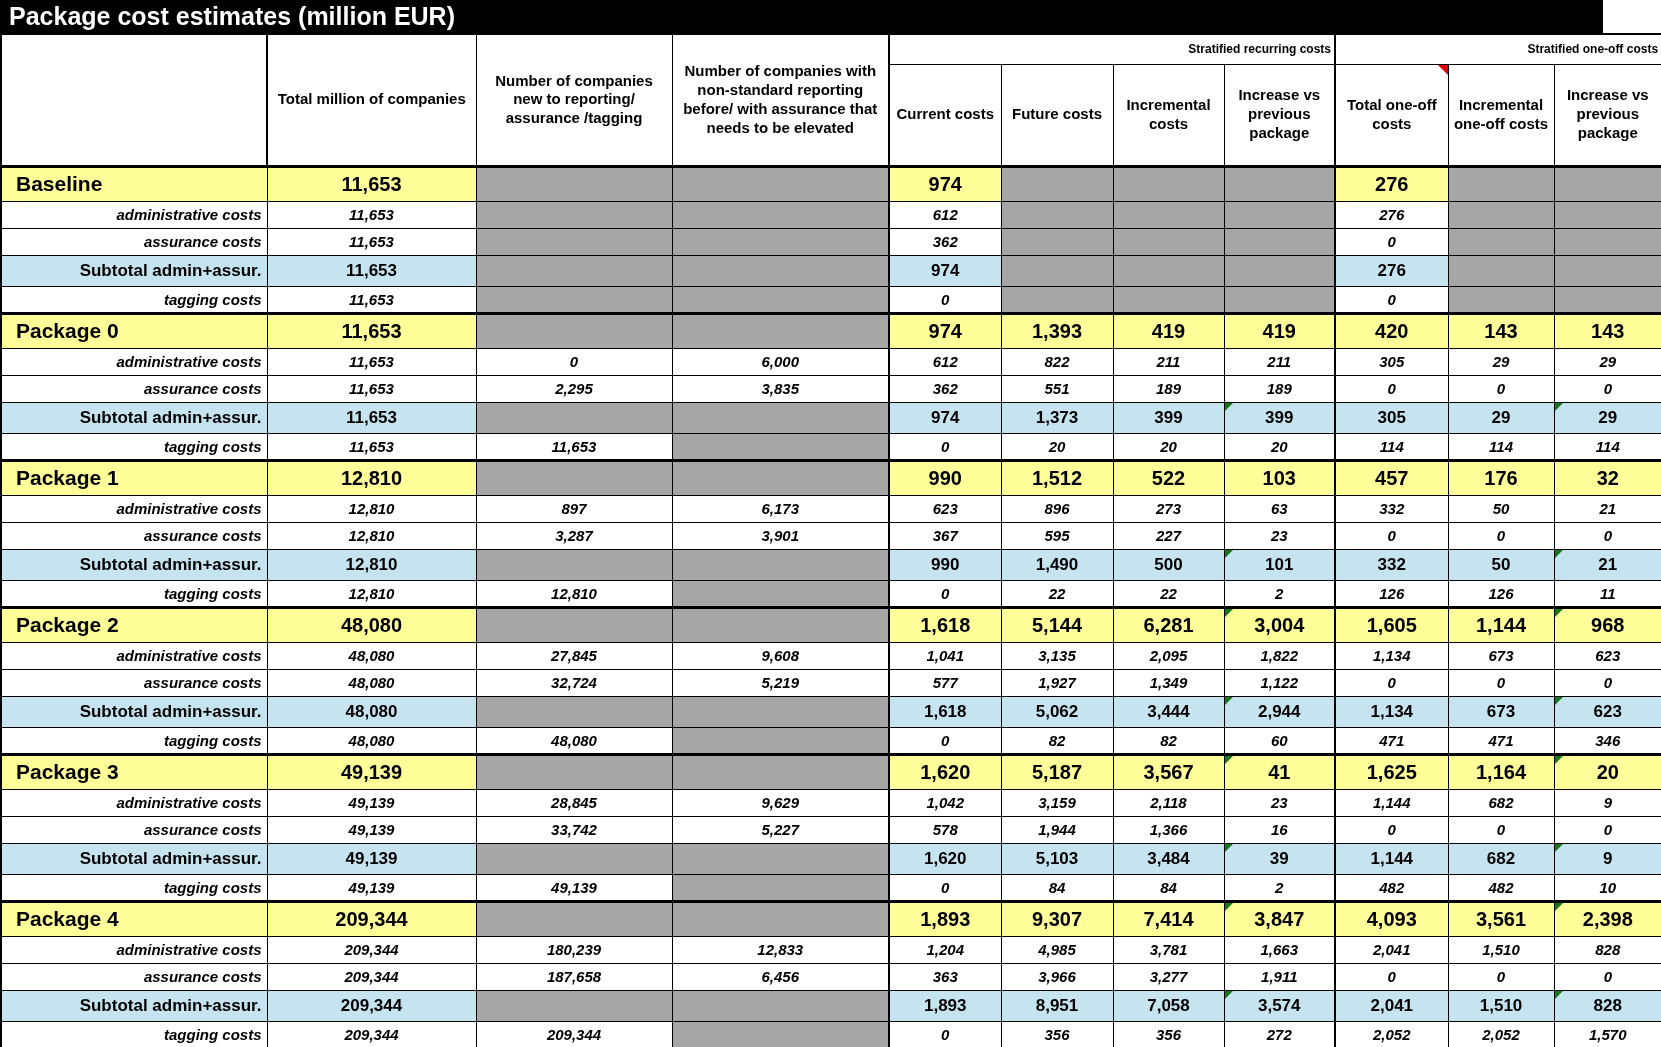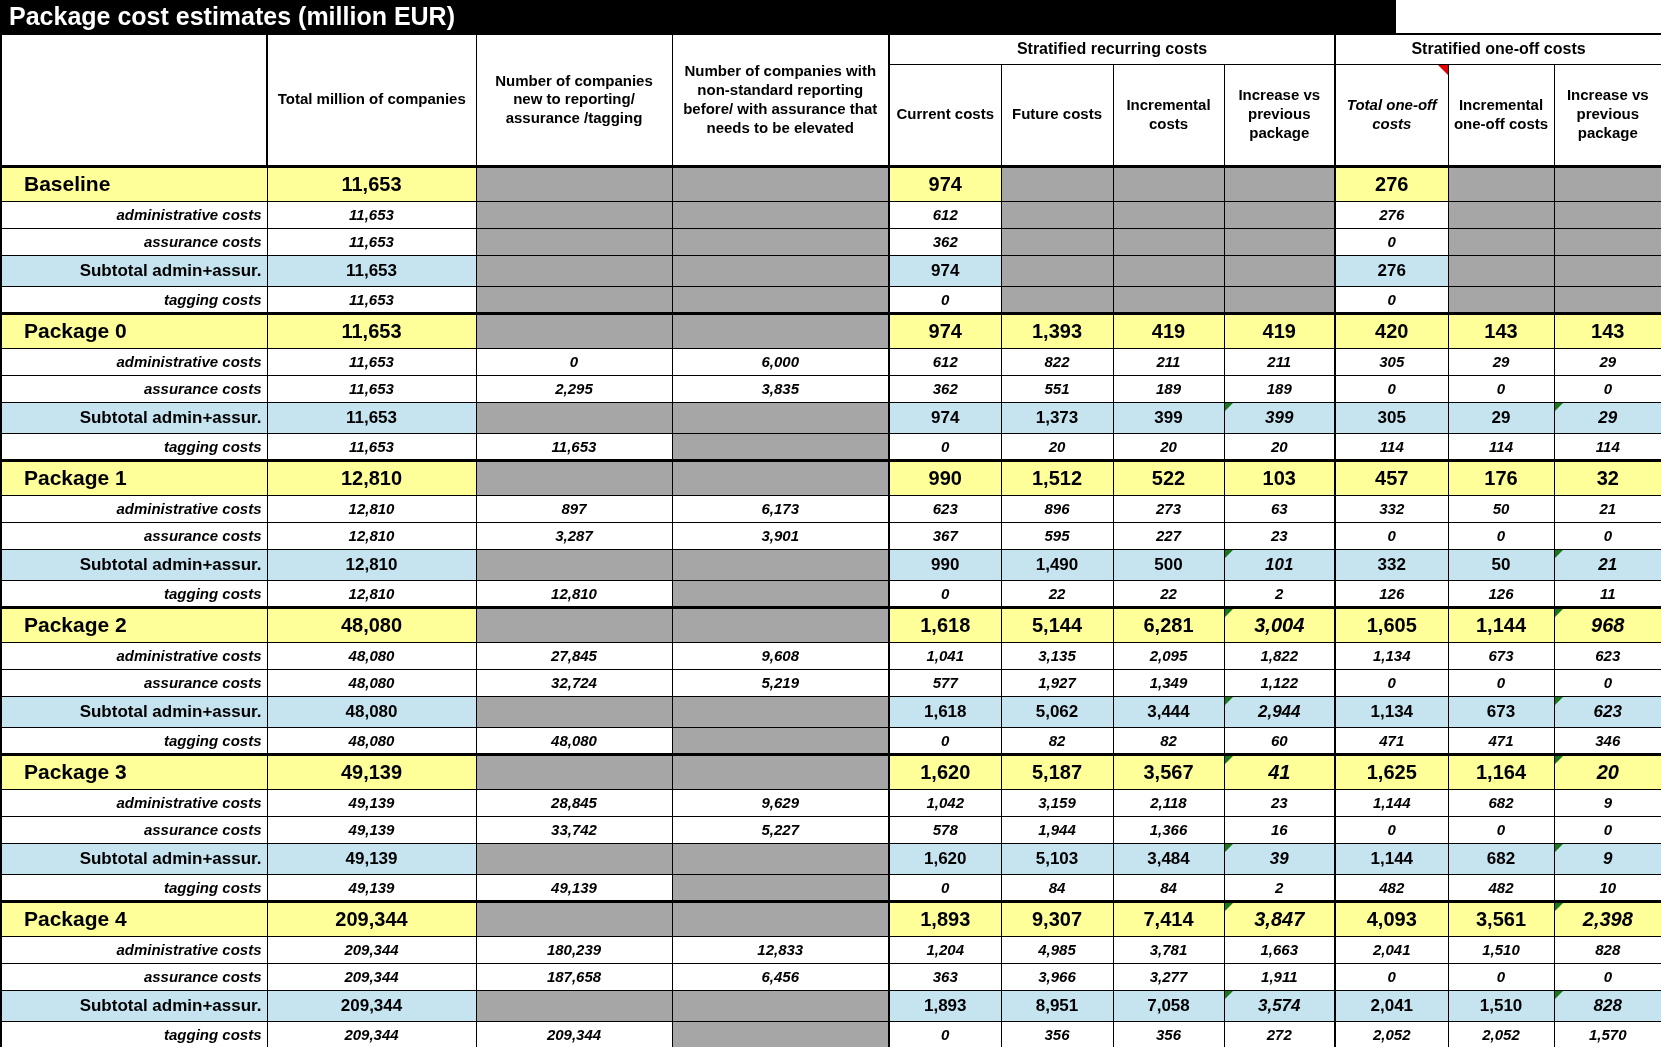--- a/index.html
+++ b/index.html
@@ -3,21 +3,21 @@
 <meta charset="utf-8">
 <style>
   * { box-sizing: border-box; }
   html, body { margin: 0; padding: 0; background: #fff; }
   body {
     width: 1661px;
     font-family: "Liberation Sans", sans-serif;
     color: #000;
   }
   .title-bar {
-    width: 1396px; height: 33px;
+    width: 1603px; height: 33px;
     background: #000; color: #fff;
     font-weight: bold; font-size: 25px; line-height: 32px;
     padding-left: 9px;
     white-space: nowrap; overflow: hidden;
   }
   table {
     border-collapse: collapse;
     table-layout: fixed;
     width: 1661px;
     border: 2px solid #000;
@@ -30,57 +30,57 @@
   }
   thead th {
     background: #fff;
     font-weight: bold;
     font-size: 15px;
     line-height: 1.25;
     text-align: center;
     word-wrap: break-word;
   }
   tr.group-row { height: 30px; }
-  tr.group-row th.group { font-size: 16px; }
+  tr.group-row th.group { font-size: 12px; text-align: right; }
   tr.sub-row { height: 102px; }
   tr.sub-row th { border-bottom: 3px solid #000; }
   thead th.merged { border-bottom: 3px solid #000; }
 
   
   tbody td:nth-child(5), tbody td:nth-child(9),
   tr.sub-row th:nth-child(1), tr.sub-row th:nth-child(5),
   tr.group-row th:nth-child(5), tr.group-row th:nth-child(6),
   thead th.merged:nth-child(2) { border-left: 2px solid #000; }
 
   .grey { background: #A6A6A6 !important; }
 
   .r-package { height: 35px; }
   .r-package td {
     background: #FFFF99; font-weight: bold;
     font-size: 20px; text-align: center;
   }
-  .r-package td.lbl { font-size: 21px; text-align: left; padding-left: 22px; white-space: nowrap; }
+  .r-package td.lbl { font-size: 21px; text-align: left; padding-left: 14px; white-space: nowrap; }
 
   .r-detail { height: 27px; }
   .r-detail td {
     background: #fff; font-weight: bold; font-style: italic;
     font-size: 15px; text-align: center;
   }
   .r-detail td.lbl { text-align: right; padding-right: 5px; white-space: nowrap; }
 
   .r-subtotal { height: 31px; padding-left: 12px; }
   .r-subtotal td {
     background: #C6E4F0; font-weight: bold;
     font-size: 17px; text-align: center;
   }
   .r-subtotal td.lbl { text-align: right; padding-right: 5px; white-space: nowrap; }
 
   tr.section-start td { border-top: 3px solid #000; }
 
-  td.has-tri, th.has-comment { position: relative; font-style: italic; }
+  td.has-tri, th.has-comment { position: relative; }
   .tri-green {
     position: absolute; top: 0; left: 0; width: 0; height: 0;
     border-top: 8px solid #17771B;
     border-right: 8px solid transparent;
   }
   .tri-red {
     position: absolute; top: 0; right: 0; width: 0; height: 0;
     border-top: 10px solid #E00000;
     border-left: 10px solid transparent;
   }

